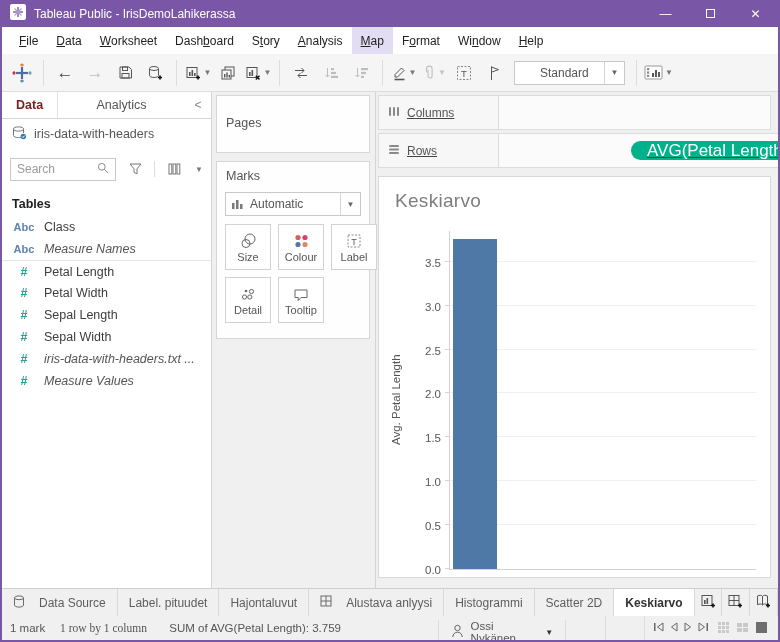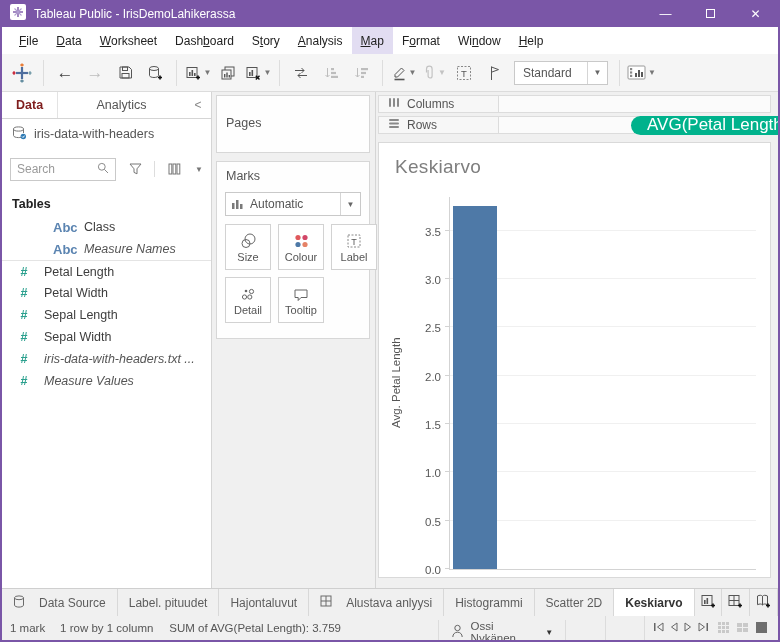--- a/index.html
+++ b/index.html
@@ -21,21 +21,21 @@
 
   
   .toolbar { height:38px; background:#f5f5f5; border-bottom:1px solid #dcdcdc; display:flex; align-items:center; padding:0 6px; gap:2px; flex:0 0 auto; }
   .tbtn { height:28px; min-width:28px; display:flex; align-items:center; justify-content:center; color:#555; }
   .tbtn svg { display:block; }
   .tsep { width:1px; height:26px; background:#ddd; margin:0 5px; }
   .caret { font-size:8px; color:#777; margin-left:2px; }
   .caret.dis { color:#c3c3c3; }
   .arrow-glyph { font-size:17px; color:#444; }
   .arrow-glyph.dis { color:#bdbdbd; }
-  .fit-select { display:flex; align-items:center; border:1px solid #c9c9c9; background:#fff; height:24px; margin:0 4px; }
+  .fit-select { display:flex; align-items:center; border:1px solid #c9c9c9; background:#fff; height:24px; margin:0 4px;padding-left:17px; }
   .fit-select .fit-label { width:72px; padding:0 8px; color:#555; font-size:12px; }
   .fit-select .fit-caret { width:20px; height:100%; border-left:1px solid #d5d5d5; display:flex; align-items:center; justify-content:center; font-size:8px; color:#666; }
 
   
   .main { flex:1 1 auto; display:flex; background:#f0f0f0; min-height:0; }
 
   
   .datapane { width:210px; background:#fff; border-right:1px solid #d5d5d5; display:flex; flex-direction:column; flex:0 0 auto; }
   .dp-tabs { height:27px; display:flex; border-bottom:1px solid #d5d5d5; flex:0 0 auto; }
   .dp-tab { display:flex; align-items:center; padding:0 14px; font-size:12.5px; color:#555; }
@@ -45,21 +45,21 @@
   .datasource-row { height:30px; display:flex; align-items:center; gap:7px; padding:0 10px; color:#555; font-size:12.5px; flex:0 0 auto; }
   .search-row { display:flex; align-items:center; padding:6px 8px 6px 8px; gap:5px; flex:0 0 auto; }
   .search-box { flex:1; height:23px; border:1px solid #c9c9c9; display:flex; align-items:center; padding:0 6px; gap:4px; background:#fff; }
   .search-box input { border:none; outline:none; width:100%; font-size:12px; font-family:"Liberation Sans",sans-serif; color:#444; }
   .search-box input::placeholder { color:#9a9a9a; }
   .mini-sep { width:1px; height:16px; background:#ddd; }
   .tables-header { padding:8px 10px 5px 10px; font-weight:bold; font-size:12.5px; color:#222; flex:0 0 auto; }
   .field-row { height:22px; display:flex; align-items:center; gap:9px; padding:0 11px; font-size:12.5px; color:#3d3d3d; }
   .field-row.divider { border-top:1px solid #e4e4e4; }
   .ficon { width:22px; flex:0 0 auto; text-align:center; }
-  .ficon.abc { color:#5b84b1; font-size:13px; font-weight:bold;margin-left:40px; }
+  .ficon.abc { color:#5b84b1; font-size:11px; font-weight:bold; }
   .ficon.hash { color:#2ba08e; font-size:12.5px; font-weight:bold; }
   .fname.it { font-style:italic; color:#555; }
   .fname { white-space:nowrap; overflow:hidden; text-overflow:ellipsis; }
 
   
   .cards { width:164px; background:#f0f0f0; border-right:1px solid #d5d5d5; padding:3px 5px 0 4px; display:flex; flex-direction:column; gap:8px; flex:0 0 auto; }
   .card { background:#fefefe; border:1px solid #d7d7d7; padding:20px 9px; color:#555; font-size:12.5px; }
   .card.pages { height:58px; }
   .card.filters { height:76px; }
   .card.marks { height:178px; padding:7px 0 0 0; }
@@ -67,21 +67,21 @@
   .marktype-dd { margin:9px 8px 8px 8px; height:24px; border:1px solid #c9c9c9; background:#fff; display:flex; align-items:center; }
   .marktype-dd .mt-icon { width:24px; display:flex; justify-content:center; }
   .marktype-dd .mt-label { flex:1; font-size:12px; color:#555; }
   .marktype-dd .mt-caret { width:20px; height:100%; border-left:1px solid #d5d5d5; display:flex; align-items:center; justify-content:center; font-size:8px; color:#666; }
   .marks-grid { display:grid; grid-template-columns:repeat(3,46px); gap:7px; padding:0 8px; }
   .mark-btn { height:46px; border:1px solid #d2d2d2; background:#fff; display:flex; flex-direction:column; align-items:center; justify-content:center; gap:1px; font-size:11px; color:#555; }
   .mb-icon { height:18px; display:flex; align-items:center; }
 
   
   .sheet { flex:1; display:flex; flex-direction:column; min-width:0; padding:0 7px 0 2px; }
-  .shelf { display:flex; margin-top:3px; height:18px; flex:0 0 auto; }
+  .shelf { display:flex; margin-top:3px; height:35px; flex:0 0 auto;text-decoration:underline; }
   .shelf-label { width:121px; background:#f7f7f7; border:1px solid #dcdcdc; display:flex; align-items:center; gap:7px; padding:0 9px; color:#555; font-size:12px; flex:0 0 auto; }
   .shelf-area { flex:1; background:#fbfbfb; border:1px solid #dcdcdc; border-left:none; display:flex; align-items:center; padding:0 4px; gap:4px; }
   .pill { height:19px; border-radius:10px; color:#fff; font-size:17px; display:flex; align-items:center; padding:0 16px; margin-left:128px; white-space:nowrap; }
 
   .chart-card { flex:1; margin:8px 0 10px 0; background:#fff; border:1px solid #d9d9d9; position:relative; min-height:0; }
   .chart-title { position:absolute; top:13px; left:16px; font-size:19px; color:#7e7e7e; letter-spacing:0.3px; }
   .plot { position:absolute; left:70px; right:14px; top:54px; bottom:7px; border-left:1px solid #d3d3d3; border-bottom:1px solid #d3d3d3; }
   .ylabel { position:absolute; left:-62px; top:0; bottom:0; width:16px; writing-mode:vertical-rl; transform:rotate(180deg); display:flex; align-items:center; justify-content:center; font-size:11.5px; color:#555; }
   .gridline { position:absolute; left:0; right:0; height:1px; background:#f0f0f0; }
   .tickstub { position:absolute; left:-5px; width:5px; height:1px; background:#d3d3d3; }
@@ -91,21 +91,21 @@
   
   .tabstrip { height:28px; background:#f0f0f0; border-top:1px solid #cfcfcf; display:flex; align-items:stretch; flex:0 0 auto; font-size:12px; color:#5d5d5d; overflow:hidden; }
   .sheet-tab { display:flex; align-items:center; gap:14px; padding:0 11px; border-right:1px solid #d8d8d8; white-space:nowrap; }
   .sheet-tab.active { background:#fff; color:#333; font-weight:bold; }
   .newtab-btn { width:32px; display:flex; align-items:center; justify-content:center; border-right:1px solid #d8d8d8; }
 
   
   .statusbar { height:24px; background:#f0f0f0; display:flex; align-items:center; font-size:11.5px; color:#555; padding:0 8px; flex:0 0 auto; }
   .sb-cell { white-space:nowrap; }
   .sb-marks { width:56px; }
-  .sb-dims { width:122px; }
+  .sb-dims { width:122px;font-family:Liberation Serif, serif; }
   .sb-agg { width:300px; }
   .sb-user { display:flex; align-items:center; gap:7px; border-left:1px solid #dcdcdc; border-right:1px solid #dcdcdc; height:100%; padding:0 12px;margin-top:8px; }
   .sb-user .ucaret { font-size:8px; color:#333; margin-left:8px; }
   .sb-empty { width:44px; height:100%; border-right:1px solid #dcdcdc; }
   .sb-nav { display:flex; align-items:center; gap:6px; margin-left:auto; padding:0 8px; }
   .sb-views { display:flex; align-items:center; gap:6px; padding-right:2px; }
 </style>
 </head>
 <body>
 

